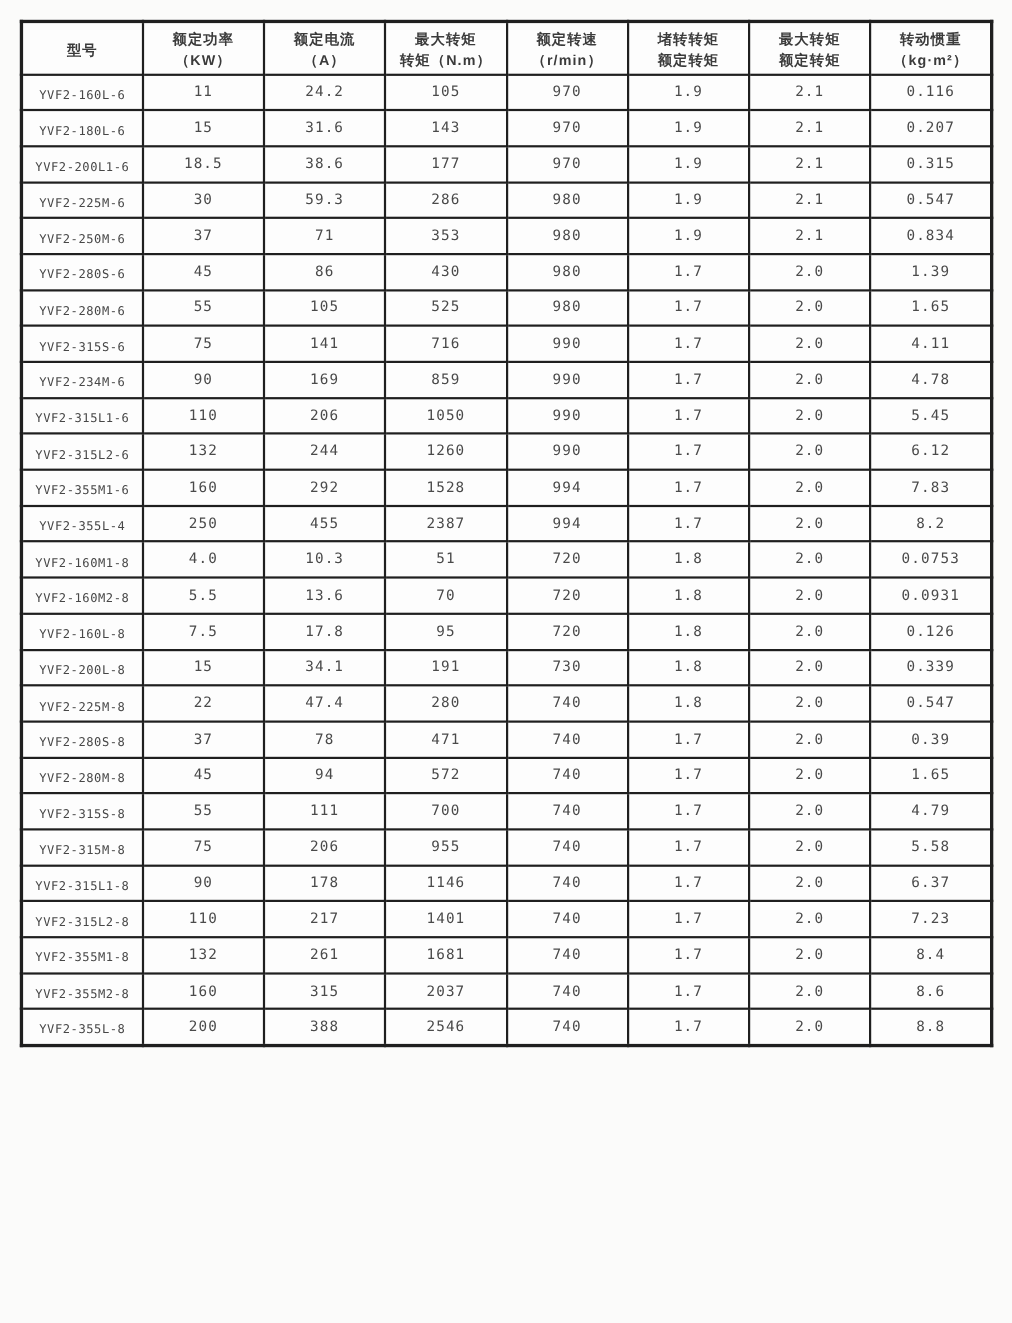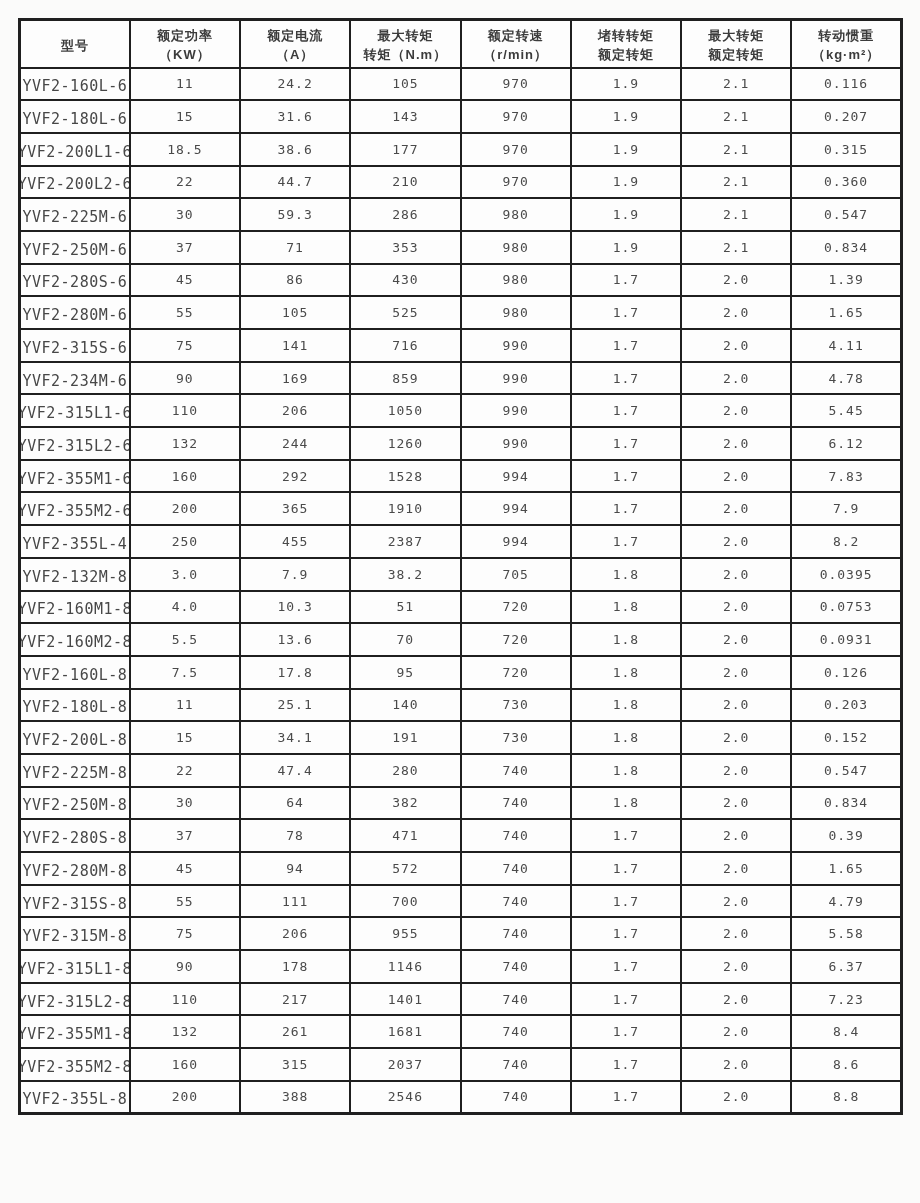--- a/index.html
+++ b/index.html
@@ -50,21 +50,21 @@
   .hdr-line {
     font-family: "Liberation Sans", "DejaVu Sans", sans-serif;
     font-size: 13px;
     line-height: 1.45;
     color: #3b3b3b;
     letter-spacing: 1px;
     white-space: nowrap;
   }
   .model-text {
     font-family: "DejaVu Sans Mono", "Liberation Mono", monospace;
-    font-size: 15px;
+    font-size: 11px;
     color: #474747;
     letter-spacing: 0.5px;
     white-space: nowrap;
   }
   td.value-cell {
     text-align: center;
     vertical-align: middle;
     font-family: "DejaVu Sans Mono", "Liberation Mono", monospace;
     font-size: 13px;
     color: #4a4a4a;
@@ -190,36 +190,20 @@
           <td class="value-cell">177</td>
           <td class="value-cell">970</td>
           <td class="value-cell">1.9</td>
           <td class="value-cell">2.1</td>
           <td class="value-cell">0.315</td>
         </tr>
         <tr>
           <td>
             <div class="cell-wrap">
               <div class="shade">
-                <span class="model-text">YVF2-200L2-6</span>
-              </div>
-            </div>
-          </td>
-          <td class="value-cell">22</td>
-          <td class="value-cell">44.7</td>
-          <td class="value-cell">210</td>
-          <td class="value-cell">970</td>
-          <td class="value-cell">1.9</td>
-          <td class="value-cell">2.1</td>
-          <td class="value-cell">0.360</td>
-        </tr>
-        <tr>
-          <td>
-            <div class="cell-wrap">
-              <div class="shade">
                 <span class="model-text">YVF2-225M-6</span>
               </div>
             </div>
           </td>
           <td class="value-cell">30</td>
           <td class="value-cell">59.3</td>
           <td class="value-cell">286</td>
           <td class="value-cell">980</td>
           <td class="value-cell">1.9</td>
           <td class="value-cell">2.1</td>
@@ -350,63 +334,31 @@
           <td class="value-cell">1528</td>
           <td class="value-cell">994</td>
           <td class="value-cell">1.7</td>
           <td class="value-cell">2.0</td>
           <td class="value-cell">7.83</td>
         </tr>
         <tr>
           <td>
             <div class="cell-wrap">
               <div class="shade">
-                <span class="model-text">YVF2-355M2-6</span>
-              </div>
-            </div>
-          </td>
-          <td class="value-cell">200</td>
-          <td class="value-cell">365</td>
-          <td class="value-cell">1910</td>
-          <td class="value-cell">994</td>
-          <td class="value-cell">1.7</td>
-          <td class="value-cell">2.0</td>
-          <td class="value-cell">7.9</td>
-        </tr>
-        <tr>
-          <td>
-            <div class="cell-wrap">
-              <div class="shade">
                 <span class="model-text">YVF2-355L-4</span>
               </div>
             </div>
           </td>
           <td class="value-cell">250</td>
           <td class="value-cell">455</td>
           <td class="value-cell">2387</td>
           <td class="value-cell">994</td>
           <td class="value-cell">1.7</td>
           <td class="value-cell">2.0</td>
           <td class="value-cell">8.2</td>
-        </tr>
-        <tr>
-          <td>
-            <div class="cell-wrap">
-              <div class="shade">
-                <span class="model-text">YVF2-132M-8</span>
-              </div>
-            </div>
-          </td>
-          <td class="value-cell">3.0</td>
-          <td class="value-cell">7.9</td>
-          <td class="value-cell">38.2</td>
-          <td class="value-cell">705</td>
-          <td class="value-cell">1.8</td>
-          <td class="value-cell">2.0</td>
-          <td class="value-cell">0.0395</td>
         </tr>
         <tr>
           <td>
             <div class="cell-wrap">
               <div class="shade">
                 <span class="model-text">YVF2-160M1-8</span>
               </div>
             </div>
           </td>
           <td class="value-cell">4.0</td>
@@ -446,79 +398,47 @@
           <td class="value-cell">95</td>
           <td class="value-cell">720</td>
           <td class="value-cell">1.8</td>
           <td class="value-cell">2.0</td>
           <td class="value-cell">0.126</td>
         </tr>
         <tr>
           <td>
             <div class="cell-wrap">
               <div class="shade">
-                <span class="model-text">YVF2-180L-8</span>
-              </div>
-            </div>
-          </td>
-          <td class="value-cell">11</td>
-          <td class="value-cell">25.1</td>
-          <td class="value-cell">140</td>
-          <td class="value-cell">730</td>
-          <td class="value-cell">1.8</td>
-          <td class="value-cell">2.0</td>
-          <td class="value-cell">0.203</td>
-        </tr>
-        <tr>
-          <td>
-            <div class="cell-wrap">
-              <div class="shade">
                 <span class="model-text">YVF2-200L-8</span>
               </div>
             </div>
           </td>
           <td class="value-cell">15</td>
           <td class="value-cell">34.1</td>
           <td class="value-cell">191</td>
           <td class="value-cell">730</td>
           <td class="value-cell">1.8</td>
           <td class="value-cell">2.0</td>
-          <td class="value-cell">0.152</td>
+          <td class="value-cell">0.339</td>
         </tr>
         <tr>
           <td>
             <div class="cell-wrap">
               <div class="shade">
                 <span class="model-text">YVF2-225M-8</span>
               </div>
             </div>
           </td>
           <td class="value-cell">22</td>
           <td class="value-cell">47.4</td>
           <td class="value-cell">280</td>
           <td class="value-cell">740</td>
           <td class="value-cell">1.8</td>
           <td class="value-cell">2.0</td>
           <td class="value-cell">0.547</td>
-        </tr>
-        <tr>
-          <td>
-            <div class="cell-wrap">
-              <div class="shade">
-                <span class="model-text">YVF2-250M-8</span>
-              </div>
-            </div>
-          </td>
-          <td class="value-cell">30</td>
-          <td class="value-cell">64</td>
-          <td class="value-cell">382</td>
-          <td class="value-cell">740</td>
-          <td class="value-cell">1.8</td>
-          <td class="value-cell">2.0</td>
-          <td class="value-cell">0.834</td>
         </tr>
         <tr>
           <td>
             <div class="cell-wrap">
               <div class="shade">
                 <span class="model-text">YVF2-280S-8</span>
               </div>
             </div>
           </td>
           <td class="value-cell">37</td>

